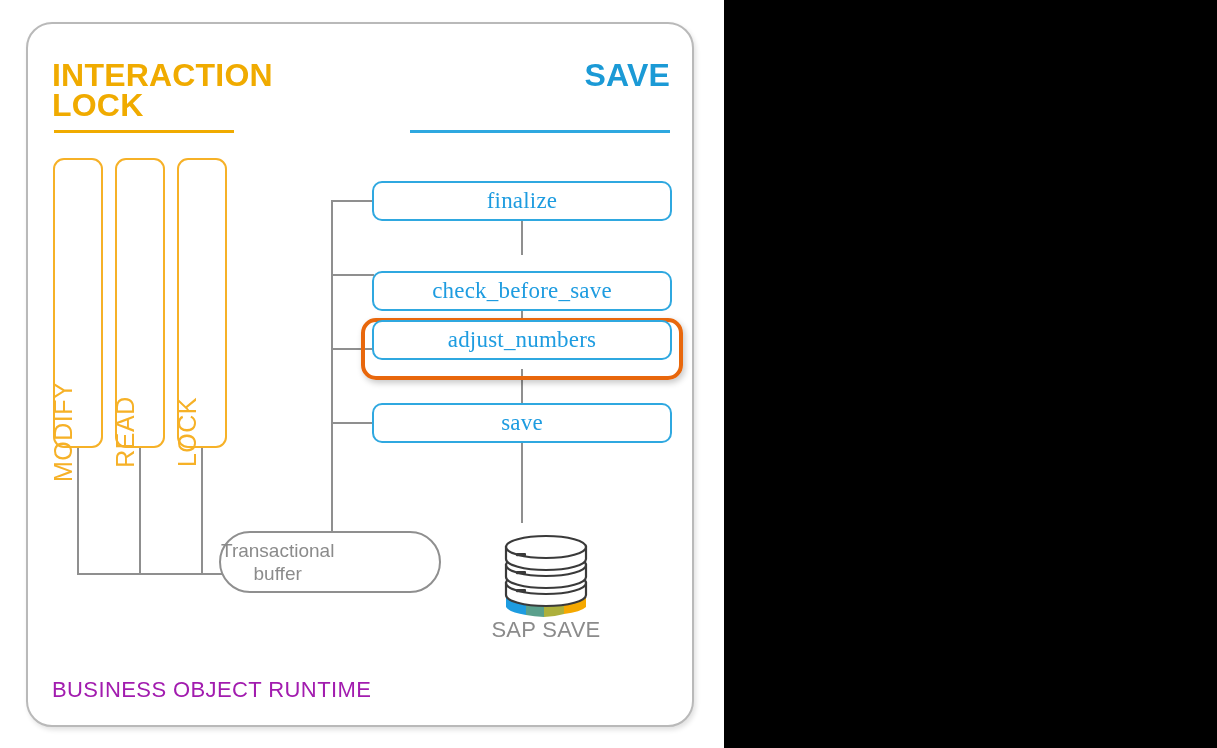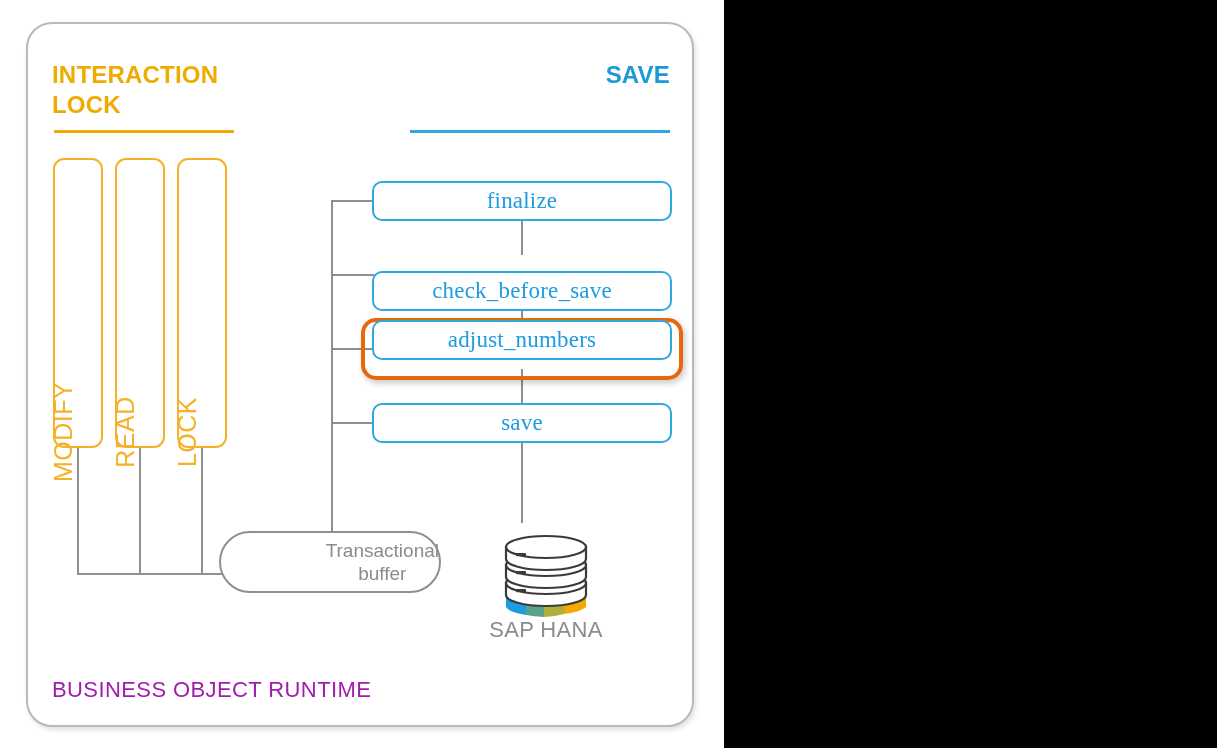--- a/index.html
+++ b/index.html
@@ -43,21 +43,21 @@
     border: 2px solid #b9b9b9;
     border-radius: 26px;
     background: #ffffff;
     box-shadow: 2px 3px 5px rgba(0,0,0,0.12);
   }
 
   
   .heading {
     position: absolute;
     font-weight: bold;
-    font-size: 24px;
+    font-size: 32px;
     line-height: 30px;
     letter-spacing: 0.2px;
   }
   #interaction-heading {
     left: 24px;
     top: 36px;
     color: #f0ab00;
     text-align: left;
     width: 260px;
   }
@@ -136,21 +136,21 @@
     left: 191px;
     top: 507px;
     width: 222px;
     height: 62px;
     box-sizing: border-box;
     border: 2px solid #8f8f8f;
     border-radius: 31px;
     background: #ffffff;
     display: flex;
     align-items: center;
-    justify-content: flex-end;
+    justify-content: flex-start;
     text-align: center;
     color: #8b8b8b;
     font-size: 19px;
     line-height: 23px;
   }
 
   
   #trunk-vertical {
     position: absolute;
     left: 303px;
@@ -334,20 +334,20 @@
           <ellipse cx="43" cy="24" rx="40" ry="11"></ellipse>
         </g>
 
         <g fill="#3a3a3a">
           <rect x="13" y="30" width="10" height="3.2" rx="1"></rect>
           <rect x="13" y="48" width="10" height="3.2" rx="1"></rect>
           <rect x="13" y="66" width="10" height="3.2" rx="1"></rect>
         </g>
       </svg>
     </div>
-    <div id="db-label">SAP HANA</div>
+    <div id="db-label">SAP SAVE</div>
 
     <div id="runtime-label">BUSINESS OBJECT RUNTIME</div>
 
   </div>
 </div>
 
 <div id="black-area"></div>
 
 </body></html>

